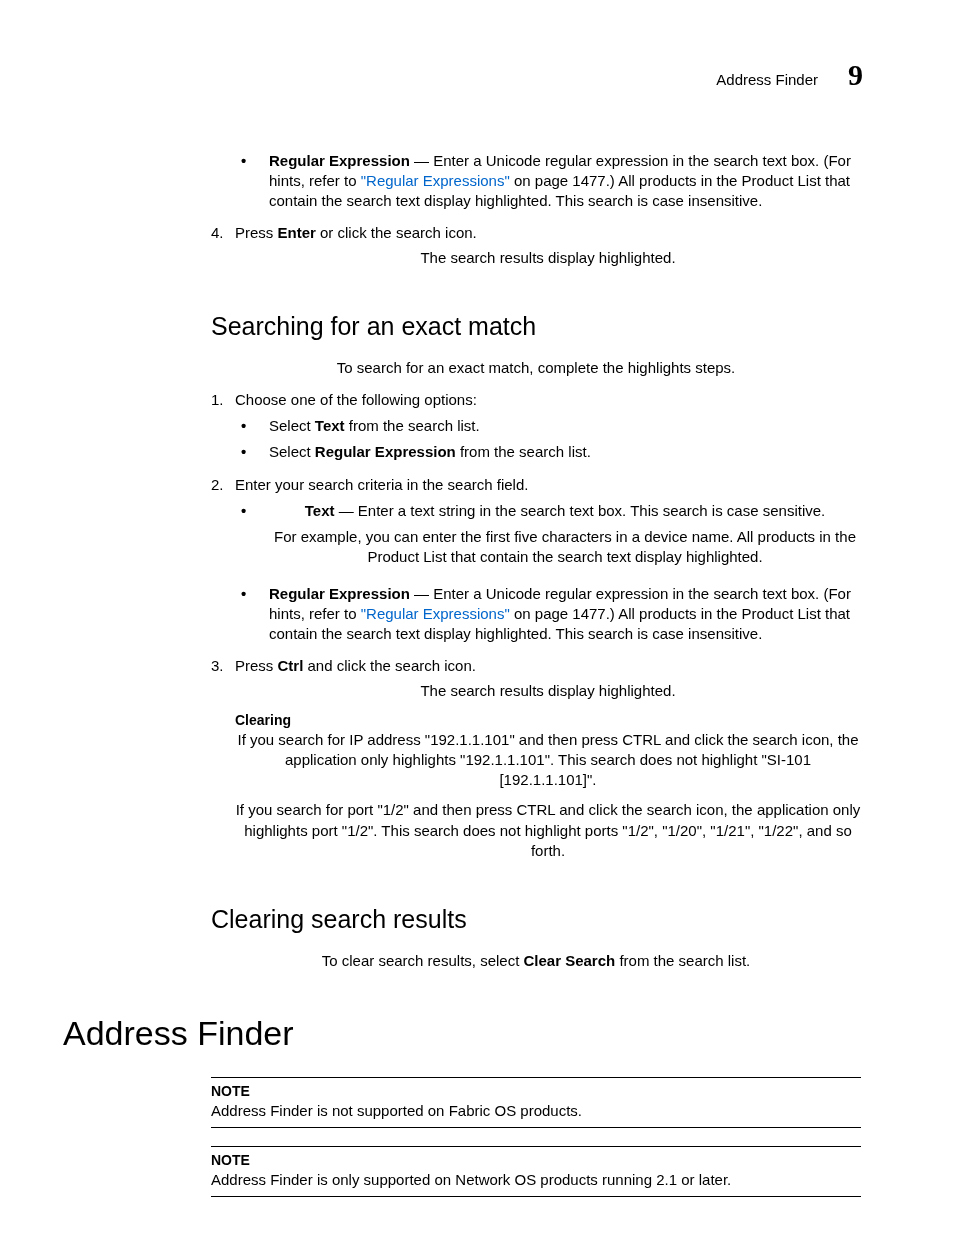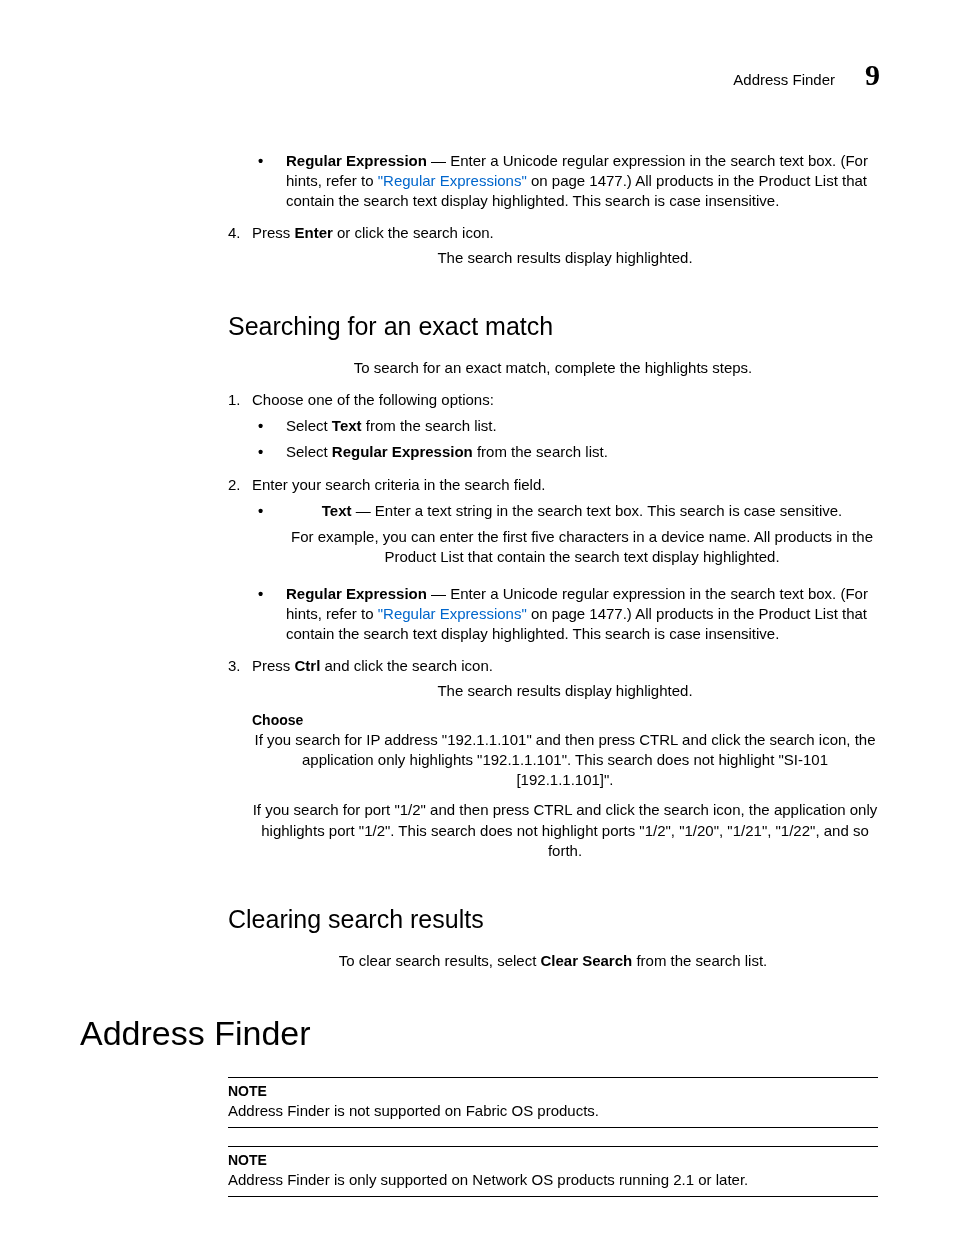--- a/index.html
+++ b/index.html
@@ -10,21 +10,21 @@
     font-size: 15px;
     color: #000;
     background: #fff;
     width: 954px;
     height: 1235px;
     position: relative;
     line-height: 1.35;
   }
   .page {
     position: absolute;
-    left: 80px;
+    left: 63px;
     top: 55px;
     width: 800px;
   }
   .header {
     display: flex;
     justify-content: flex-end;
     align-items: baseline;
     gap: 30px;
     margin-bottom: 55px;
   }
@@ -173,21 +173,21 @@
 
     <div class="num-row">
       <div class="num-mark">3.</div>
       <div>
         <span>Press </span><span class="bold">Ctrl</span><span> and click the search icon.</span>
       </div>
     </div>
     <p class="indent-after-num">The search results display highlighted.</p>
 
     <div class="indent-after-num">
-      <div class="example-label">Choose</div>
+      <div class="example-label">Clearing</div>
       <p>If you search for IP address "192.1.1.101" and then press CTRL and click the search icon, the application only highlights "192.1.1.101". This search does not highlight "SI-101 [192.1.1.101]".</p>
       <p style="margin-top:10px;">If you search for port "1/2" and then press CTRL and click the search icon, the application only highlights port "1/2". This search does not highlight ports "1/2", "1/20", "1/21", "1/22", and so forth.</p>
     </div>
 
     <div class="h2">Clearing search results</div>
     <p>
       <span>To clear search results, select </span><span class="bold">Clear Search</span><span> from the search list.</span>
     </p>
   </div>
 

